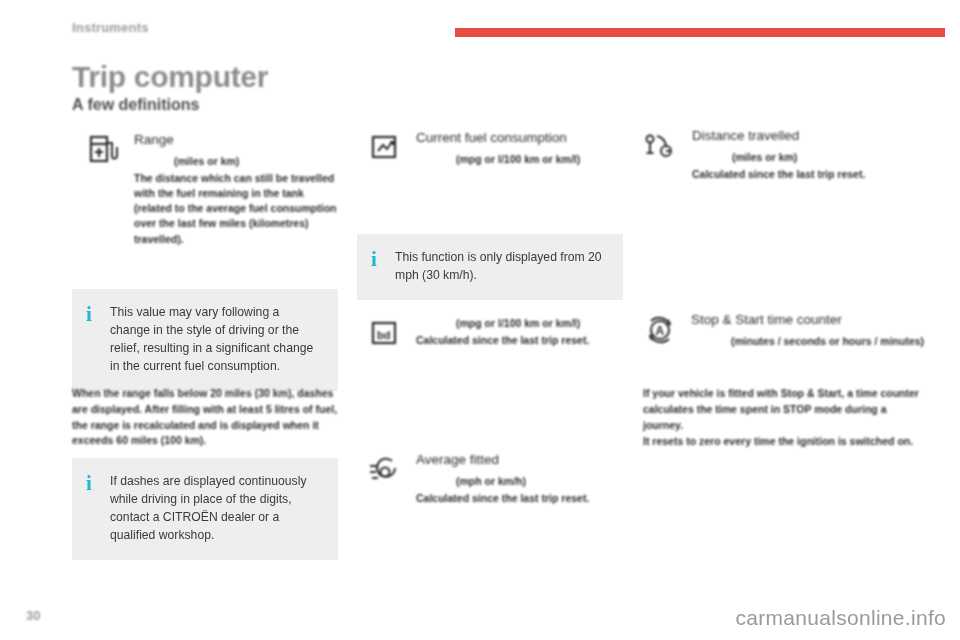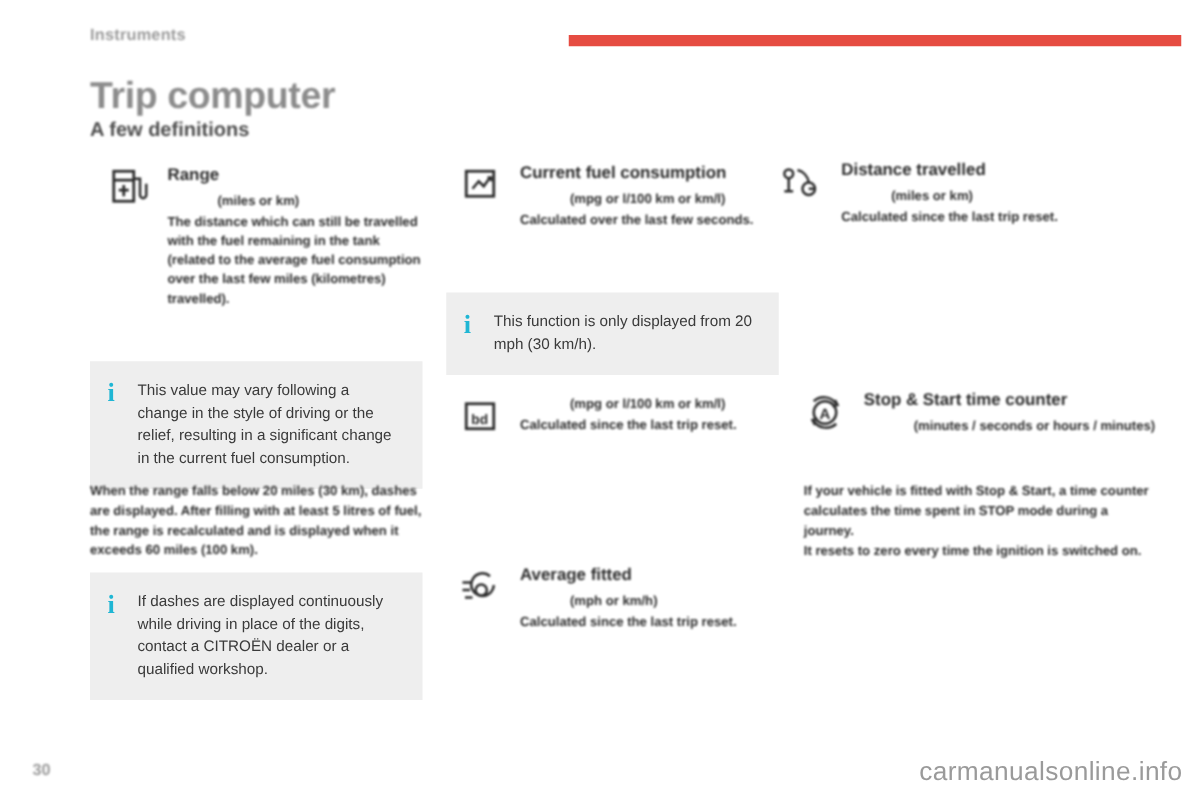--- a/index.html
+++ b/index.html
@@ -42,21 +42,21 @@
   
   .entry { position: absolute; }
   .entry .icon {
     position: absolute; left: 0; top: 0;
     width: 34px; height: 34px;
     color: #2b2b2b;
   }
   .entry .icon svg { display: block; width: 34px; height: 34px; }
   .entry .body { margin-left: 48px; }
   .entry h3 {
-    font-size: 13.5px; font-weight: bold; color: #2b2b2b;
+    font-size: 13.5px; font-weight: normal; color: #2b2b2b;
     margin-bottom: 6px; line-height: 1.15;
   }
   .entry .unit {
     font-size: 10.5px; font-weight: bold; color: #2b2b2b;
     line-height: 1.45; margin-bottom: 2px; padding-left: 40px;
   }
   .entry .desc {
     font-size: 10.5px; font-weight: bold; color: #2b2b2b;
     line-height: 1.45;
   }
@@ -151,21 +151,20 @@
     <span class="icon">
       <svg viewBox="0 0 34 34" fill="none" stroke="currentColor" stroke-width="2.2">
         <rect x="5" y="7" width="22" height="20" fill="none"></rect>
         <path d="M10 21 l5 -6 l4 4 l5 -7" stroke="currentColor" fill="none" stroke-width="2"></path>
         <path d="M22 12 h3 v3" stroke="currentColor" fill="none" stroke-width="2"></path>
       </svg>
     </span>
     <div class="body">
       <h3>Current fuel consumption</h3>
       <div class="unit">(mpg or l/100 km or km/l)</div>
-      <div class="desc">Calculated over the last few seconds.</div>
     </div>
   </div>
 
   <div class="note" style="left:357px; top:234px; width:266px;">
     <span class="i-glyph">i</span>
     <span class="note-text">This function is only displayed from 20 mph (30 km/h).</span>
   </div>
 
   <div class="entry blur" style="left:368px; top:316px; width:258px;">
     <span class="icon">
@@ -190,21 +189,21 @@
         <line x1="4" y1="26" x2="10" y2="26"></line>
       </svg>
     </span>
     <div class="body">
       <h3>Average fitted</h3>
       <div class="unit">(mph or km/h)</div>
       <div class="desc">Calculated since the last trip reset.</div>
     </div>
   </div>
 
-  <div class="entry blur" style="left:625px; top:128px; width:275px;">
+  <div class="entry blur" style="left:644px; top:128px; width:275px;">
     <span class="icon">
       <svg viewBox="0 0 34 34" fill="none" stroke="currentColor" stroke-width="2">
         <circle cx="6" cy="11" r="3.5" fill="none"></circle>
         <line x1="6" y1="15" x2="6" y2="25"></line>
         <line x1="2.5" y1="25" x2="9.5" y2="25"></line>
         <circle cx="22" cy="23" r="5" fill="none"></circle>
         <path d="M22 18 a12 12 0 0 0 -9 -10" fill="none" stroke="currentColor" stroke-width="2"></path>
         <line x1="22" y1="23" x2="27" y2="23"></line>
       </svg>
     </span>

